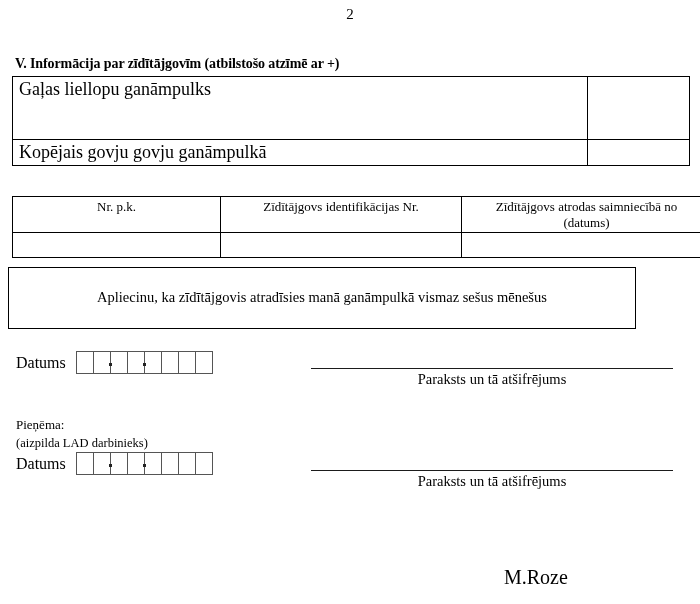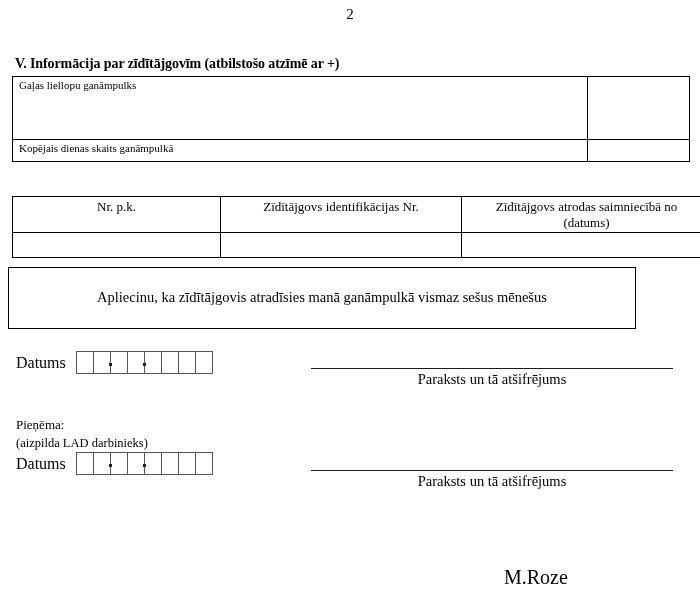--- a/index.html
+++ b/index.html
@@ -39,21 +39,21 @@
   .table-herd {
     position: absolute;
     left: 12px;
     top: 76px;
     width: 678px;
     border-collapse: collapse;
     table-layout: fixed;
   }
   .table-herd td {
     border: 1.5px solid #000;
-    font-size: 11px;
+    font-size: 18px;
     padding: 2px 0 2px 6px;
     vertical-align: top;
     line-height: 1.15;
   }
   .table-herd td.mark-cell {
     width: 95px;
     border-left: 1.5px solid #000;
   }
   .row-tall td { height: 58px; }
   .row-short td { height: 17px; }
@@ -187,21 +187,21 @@
 
 <div class="section-heading">V. Informācija par zīdītājgovīm (atbilstošo atzīmē ar +)</div>
 
 <table class="table-herd">
   <tbody>
     <tr class="row-tall">
       <td>Gaļas liellopu ganāmpulks</td>
       <td class="mark-cell"></td>
     </tr>
     <tr class="row-short">
-      <td>Kopējais dienas skaits ganāmpulkā</td>
+      <td>Kopējais govju govju ganāmpulkā</td>
       <td class="mark-cell"></td>
     </tr>
   </tbody>
 </table>
 
 <table class="table-register">
   <thead>
     <tr>
       <th class="col-no">Nr. p.k.</th>
       <th class="col-id">Zīdītājgovs identifikācijas Nr.</th>

